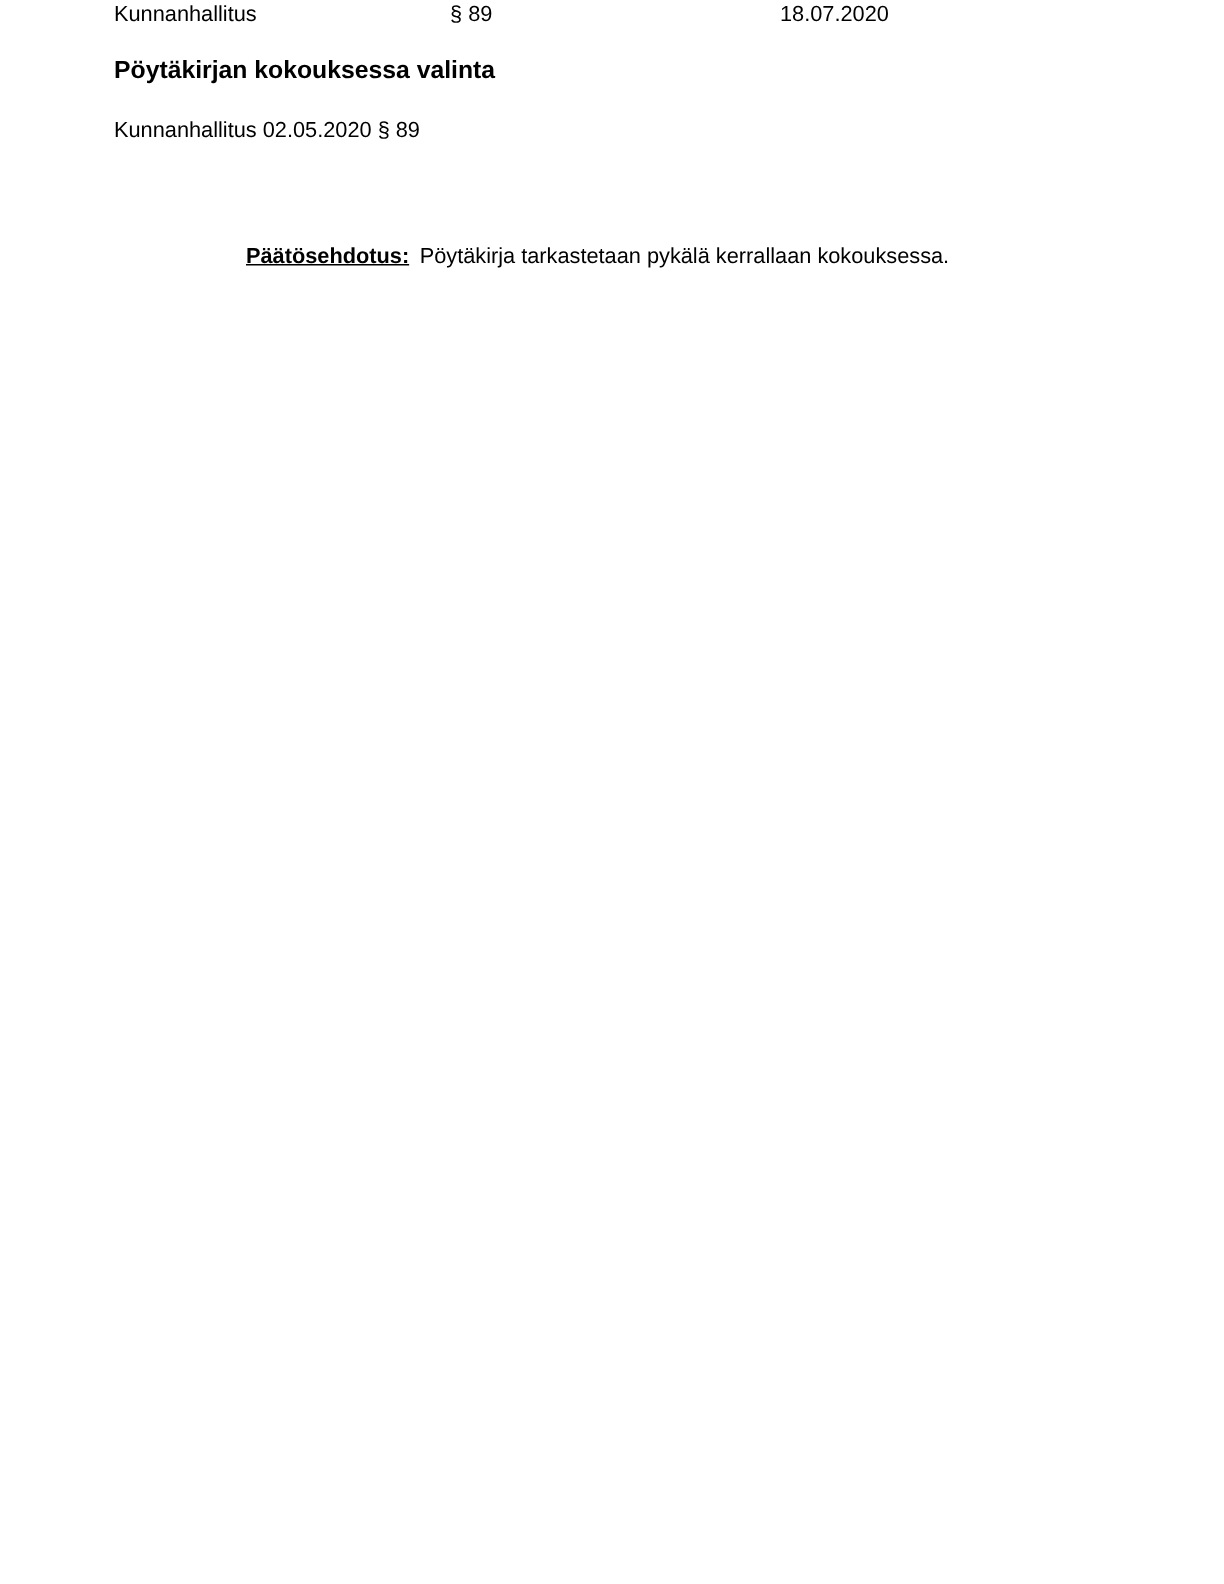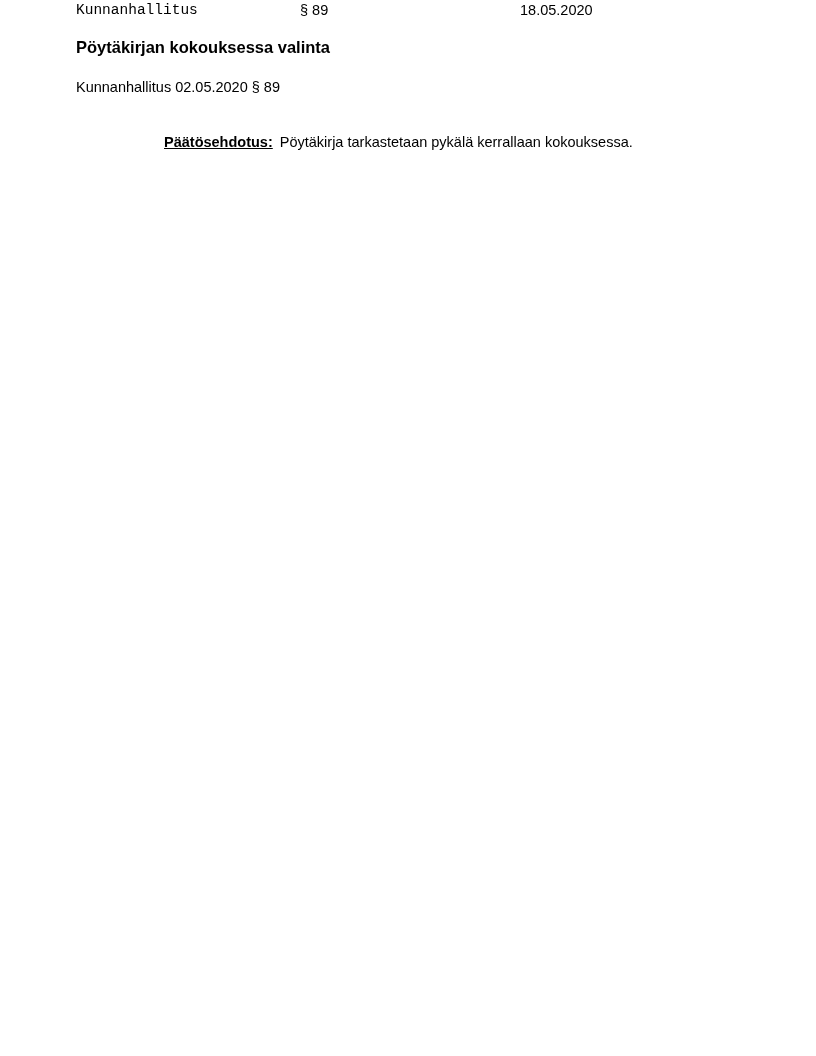--- a/index.html
+++ b/index.html
@@ -29,21 +29,20 @@
     right: 76px;
     height: 20px;
     font-size: 14.5px;
     line-height: 20px;
     white-space: nowrap;
   }
   .header-organ {
     position: absolute;
     left: 0px;
     top: 0px;
-    font-family: Liberation Mono, monospace;
   }
   .header-section {
     position: absolute;
     left: 224px;
     top: 0px;
   }
   .header-date {
     position: absolute;
     left: 444px;
     top: 0px;
@@ -68,20 +67,21 @@
   .body-block {
     position: absolute;
     top: 132px;
     left: 164px;
     right: 76px;
   }
   .para {
     font-size: 14.5px;
     line-height: 20px;
     margin-bottom: 15px;
+    margin-top: 29px;
   }
   .para:last-child {
     margin-bottom: 0;
   }
   .lbl {
     font-weight: bold;
     text-decoration: underline;
   }
   .txt {
     font-weight: normal;
@@ -92,21 +92,21 @@
   }
 </style>
 </head>
 <body>
 
 <div class="page">
 
   <div class="header-row">
     <span class="header-organ">Kunnanhallitus</span>
     <span class="header-section">§ 89</span>
-    <span class="header-date">18.05.2020</span>
+    <span class="header-date">18.07.2020</span>
   </div>
 
   <div class="doc-title">Pöytäkirjan kokouksessa valinta</div>
 
   <div class="doc-subtitle">Kunnanhallitus 02.05.2020 § 89</div>
 
   <div class="body-block">
 
     <div class="para">
       <span class="lbl">Päätösehdotus:</span><span class="gap"></span><span class="txt">Pöytäkirja tarkastetaan pykälä kerrallaan kokouksessa.</span>

